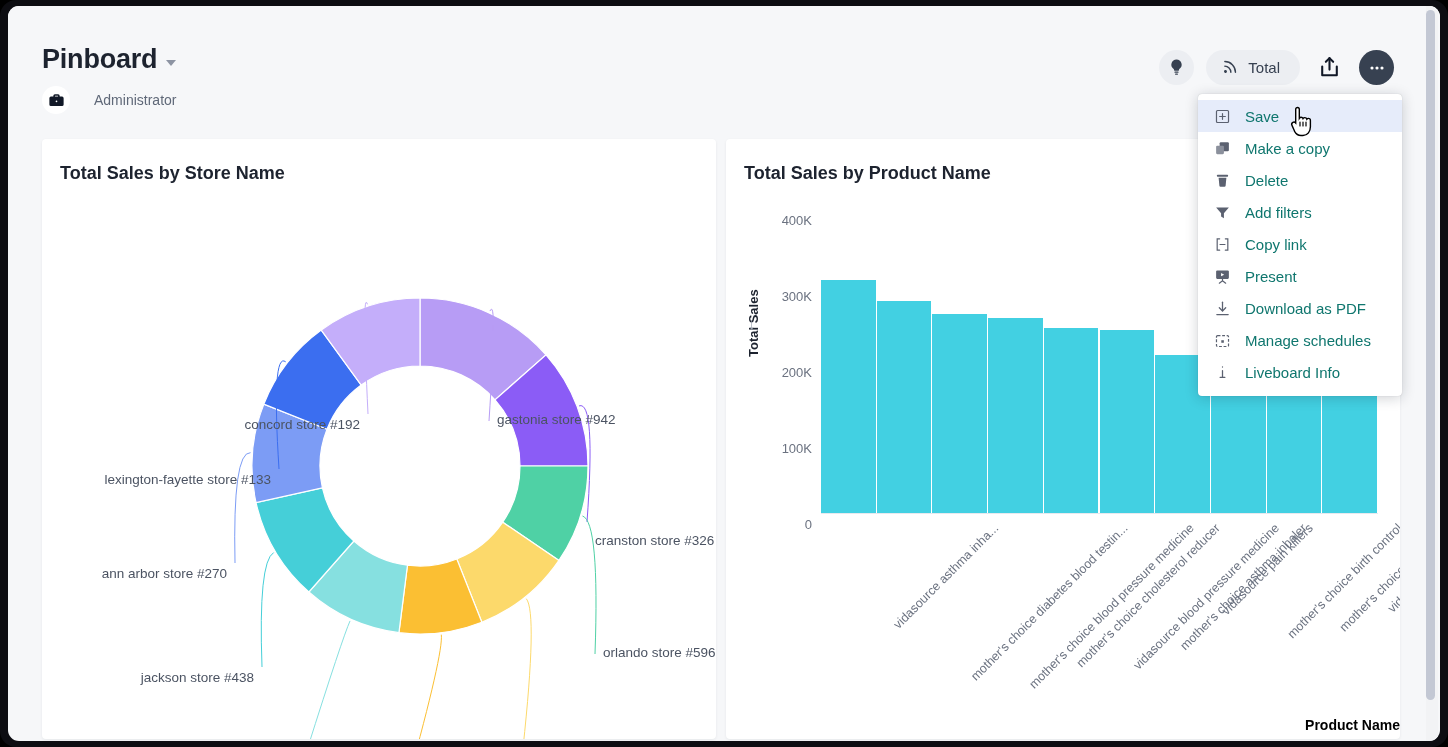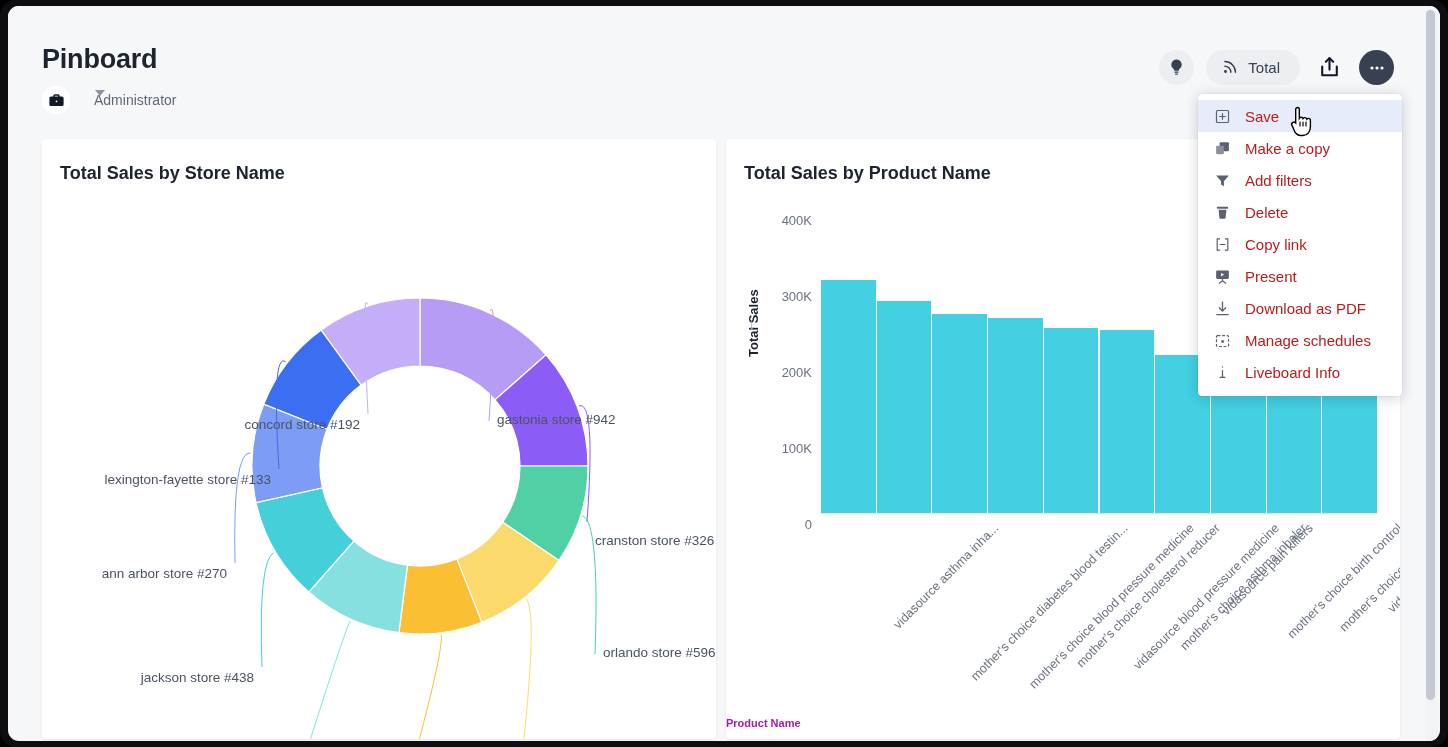--- a/index.html
+++ b/index.html
@@ -29,21 +29,21 @@
   }
 
   
   #header {
     position: absolute; left: 0; top: 0;
     width: 1432px; height: 128px;
     background: #f6f7f9;
   }
   #title-row {
     position: absolute; left: 34px; top: 38px;
-    display: flex; align-items: center; gap: 9px; flex-direction: column;
+    display: flex; align-items: center; gap: 9px;
   }
   #page-title {
     font-size: 27px; font-weight: bold; color: #1d232f;
     letter-spacing: -0.2px;
   }
   .caret-down {
     width: 0; height: 0;
     border-left: 5px solid transparent;
     border-right: 5px solid transparent;
     border-top: 6px solid #8d94a3;
@@ -92,21 +92,21 @@
     border-radius: 4px;
     box-shadow: 0 2px 14px rgba(16,24,40,0.20), 0 0 1px rgba(16,24,40,0.25);
     padding: 6px 0 8px 0;
     z-index: 40;
   }
   .menu-item {
     height: 32px; display: flex; align-items: center;
     padding-left: 16px; gap: 14px; cursor: pointer;
   }
   .menu-item.active { background: #e6ecfa; }
-  .menu-label { font-size: 15px; color: #b91c1c; white-space: nowrap; }
+  .menu-label { font-size: 15px; color: #0f766e; white-space: nowrap; }
   .menu-icon {
     width: 17px; height: 17px; flex: 0 0 17px;
     display: flex; align-items: center; justify-content: center;
   }
   
   #cursor {
     position: absolute; left: 1281px; top: 100px;
     width: 26px; height: 32px; z-index: 60; pointer-events: none;
   }
 
@@ -163,21 +163,21 @@
     width: 557px; height: 1px; background: #e7e9ee;
   }
   .x-label {
     position: absolute; font-size: 12.5px; color: #6b7280;
     white-space: nowrap;
     transform: rotate(-45deg); transform-origin: right top;
     text-align: right;
   }
   #x-axis-title {
     position: absolute; left: 0; top: 578px; width: 674px;
-    text-align: left; font-size: 11px; font-weight: bold; color: #a21caf;
+    text-align: right; font-size: 14px; font-weight: bold; color: #000000;
   }
 
   
   #scrollbar-track {
     position: absolute; right: 2px; top: 0;
     width: 12px; height: 735px; background: #f2f3f5;
   }
   #scrollbar-thumb {
     position: absolute; right: 3px; top: 4px;
     width: 9px; height: 690px;
@@ -343,33 +343,33 @@
             <svg width="17" height="17" viewBox="0 0 24 24" fill="#5b6170">
               <rect x="8" y="3" width="13" height="13" rx="1.6"></rect>
               <rect x="3" y="8" width="11" height="12" rx="1.6" fill="#8b909c"></rect>
             </svg>
           </span>
           <span class="menu-label">Make a copy</span>
         </div>
         <div class="menu-item">
           <span class="menu-icon">
             <svg width="17" height="17" viewBox="0 0 24 24" fill="#5b6170">
-              <path d="M3 5h18l-7 8v7l-4-2.3V13L3 5z"></path>
-            </svg>
-          </span>
-          <span class="menu-label">Add filters</span>
-        </div>
-        <div class="menu-item">
-          <span class="menu-icon">
-            <svg width="17" height="17" viewBox="0 0 24 24" fill="#5b6170">
               <rect x="4" y="4" width="16" height="2.6" rx="1.2"></rect>
               <path d="M6.5 8h11l-1.1 11.3a1.6 1.6 0 0 1-1.6 1.4H9.2a1.6 1.6 0 0 1-1.6-1.4L6.5 8z"></path>
             </svg>
           </span>
           <span class="menu-label">Delete</span>
+        </div>
+        <div class="menu-item">
+          <span class="menu-icon">
+            <svg width="17" height="17" viewBox="0 0 24 24" fill="#5b6170">
+              <path d="M3 5h18l-7 8v7l-4-2.3V13L3 5z"></path>
+            </svg>
+          </span>
+          <span class="menu-label">Add filters</span>
         </div>
         <div class="menu-item">
           <span class="menu-icon">
             <svg width="17" height="17" viewBox="0 0 24 24" fill="none" stroke="#5b6170" stroke-width="1.7" stroke-linecap="round">
               <path d="M8 4H4.5v16H8M16 4h3.5v16H16"></path>
               <path d="M8.5 12h7"></path>
             </svg>
           </span>
           <span class="menu-label">Copy link</span>
         </div>

